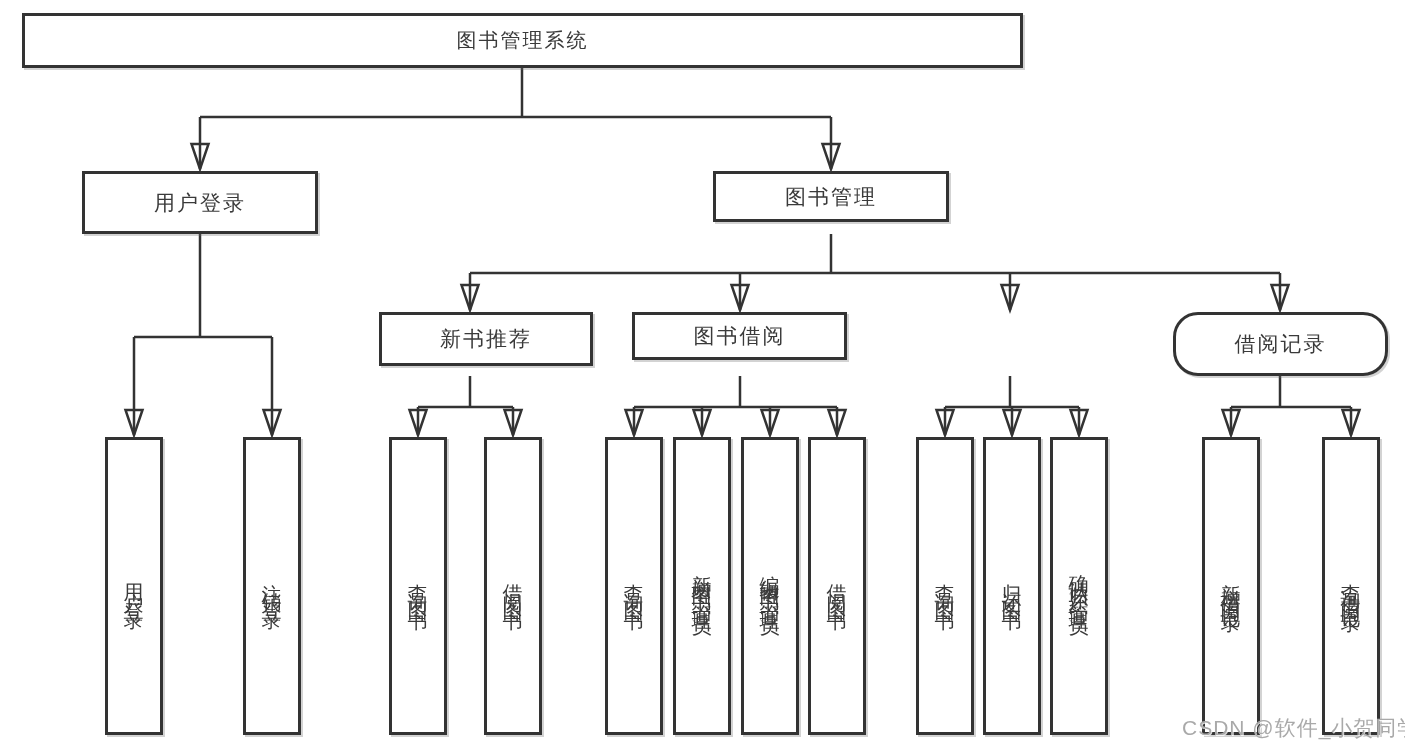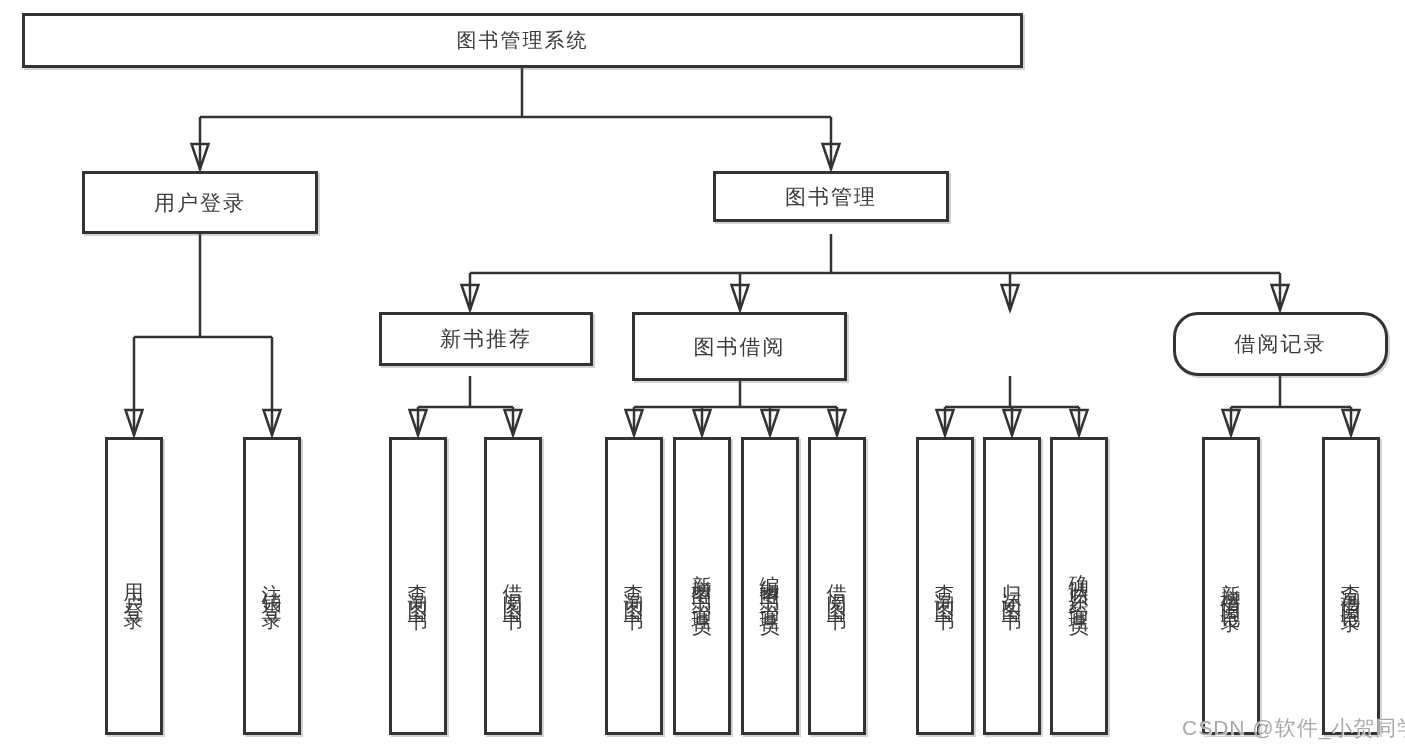--- a/index.html
+++ b/index.html
@@ -98,21 +98,21 @@
   <div class="node h-node" style="left:82px; top:171px; width:236px; height:63px;">
     <span>用户登录</span>
   </div>
   <div class="node h-node" style="left:713px; top:171px; width:236px; height:51px;">
     <span>图书管理</span>
   </div>
 
   <div class="node h-node" style="left:343px; top:312px; width:214px; height:54px;margin-left:36px;">
     <span>新书推荐</span>
   </div>
-  <div class="node h-node" style="left:632px; top:312px; width:215px; height:69px;">
+  <div class="node h-node" style="left:632px; top:312px; width:215px; height:48px;">
     <span>图书借阅</span>
   </div>
   <div class="node h-node" style="left:1173px; top:312px; width:215px; height:64px;border-radius:25px;">
     <span>借阅记录</span>
   </div>
 
   <div class="node leaf" style="left:105px; top:437px;">
     <span>用户登录</span>
   </div>
   <div class="node leaf" style="left:243px; top:437px;">

